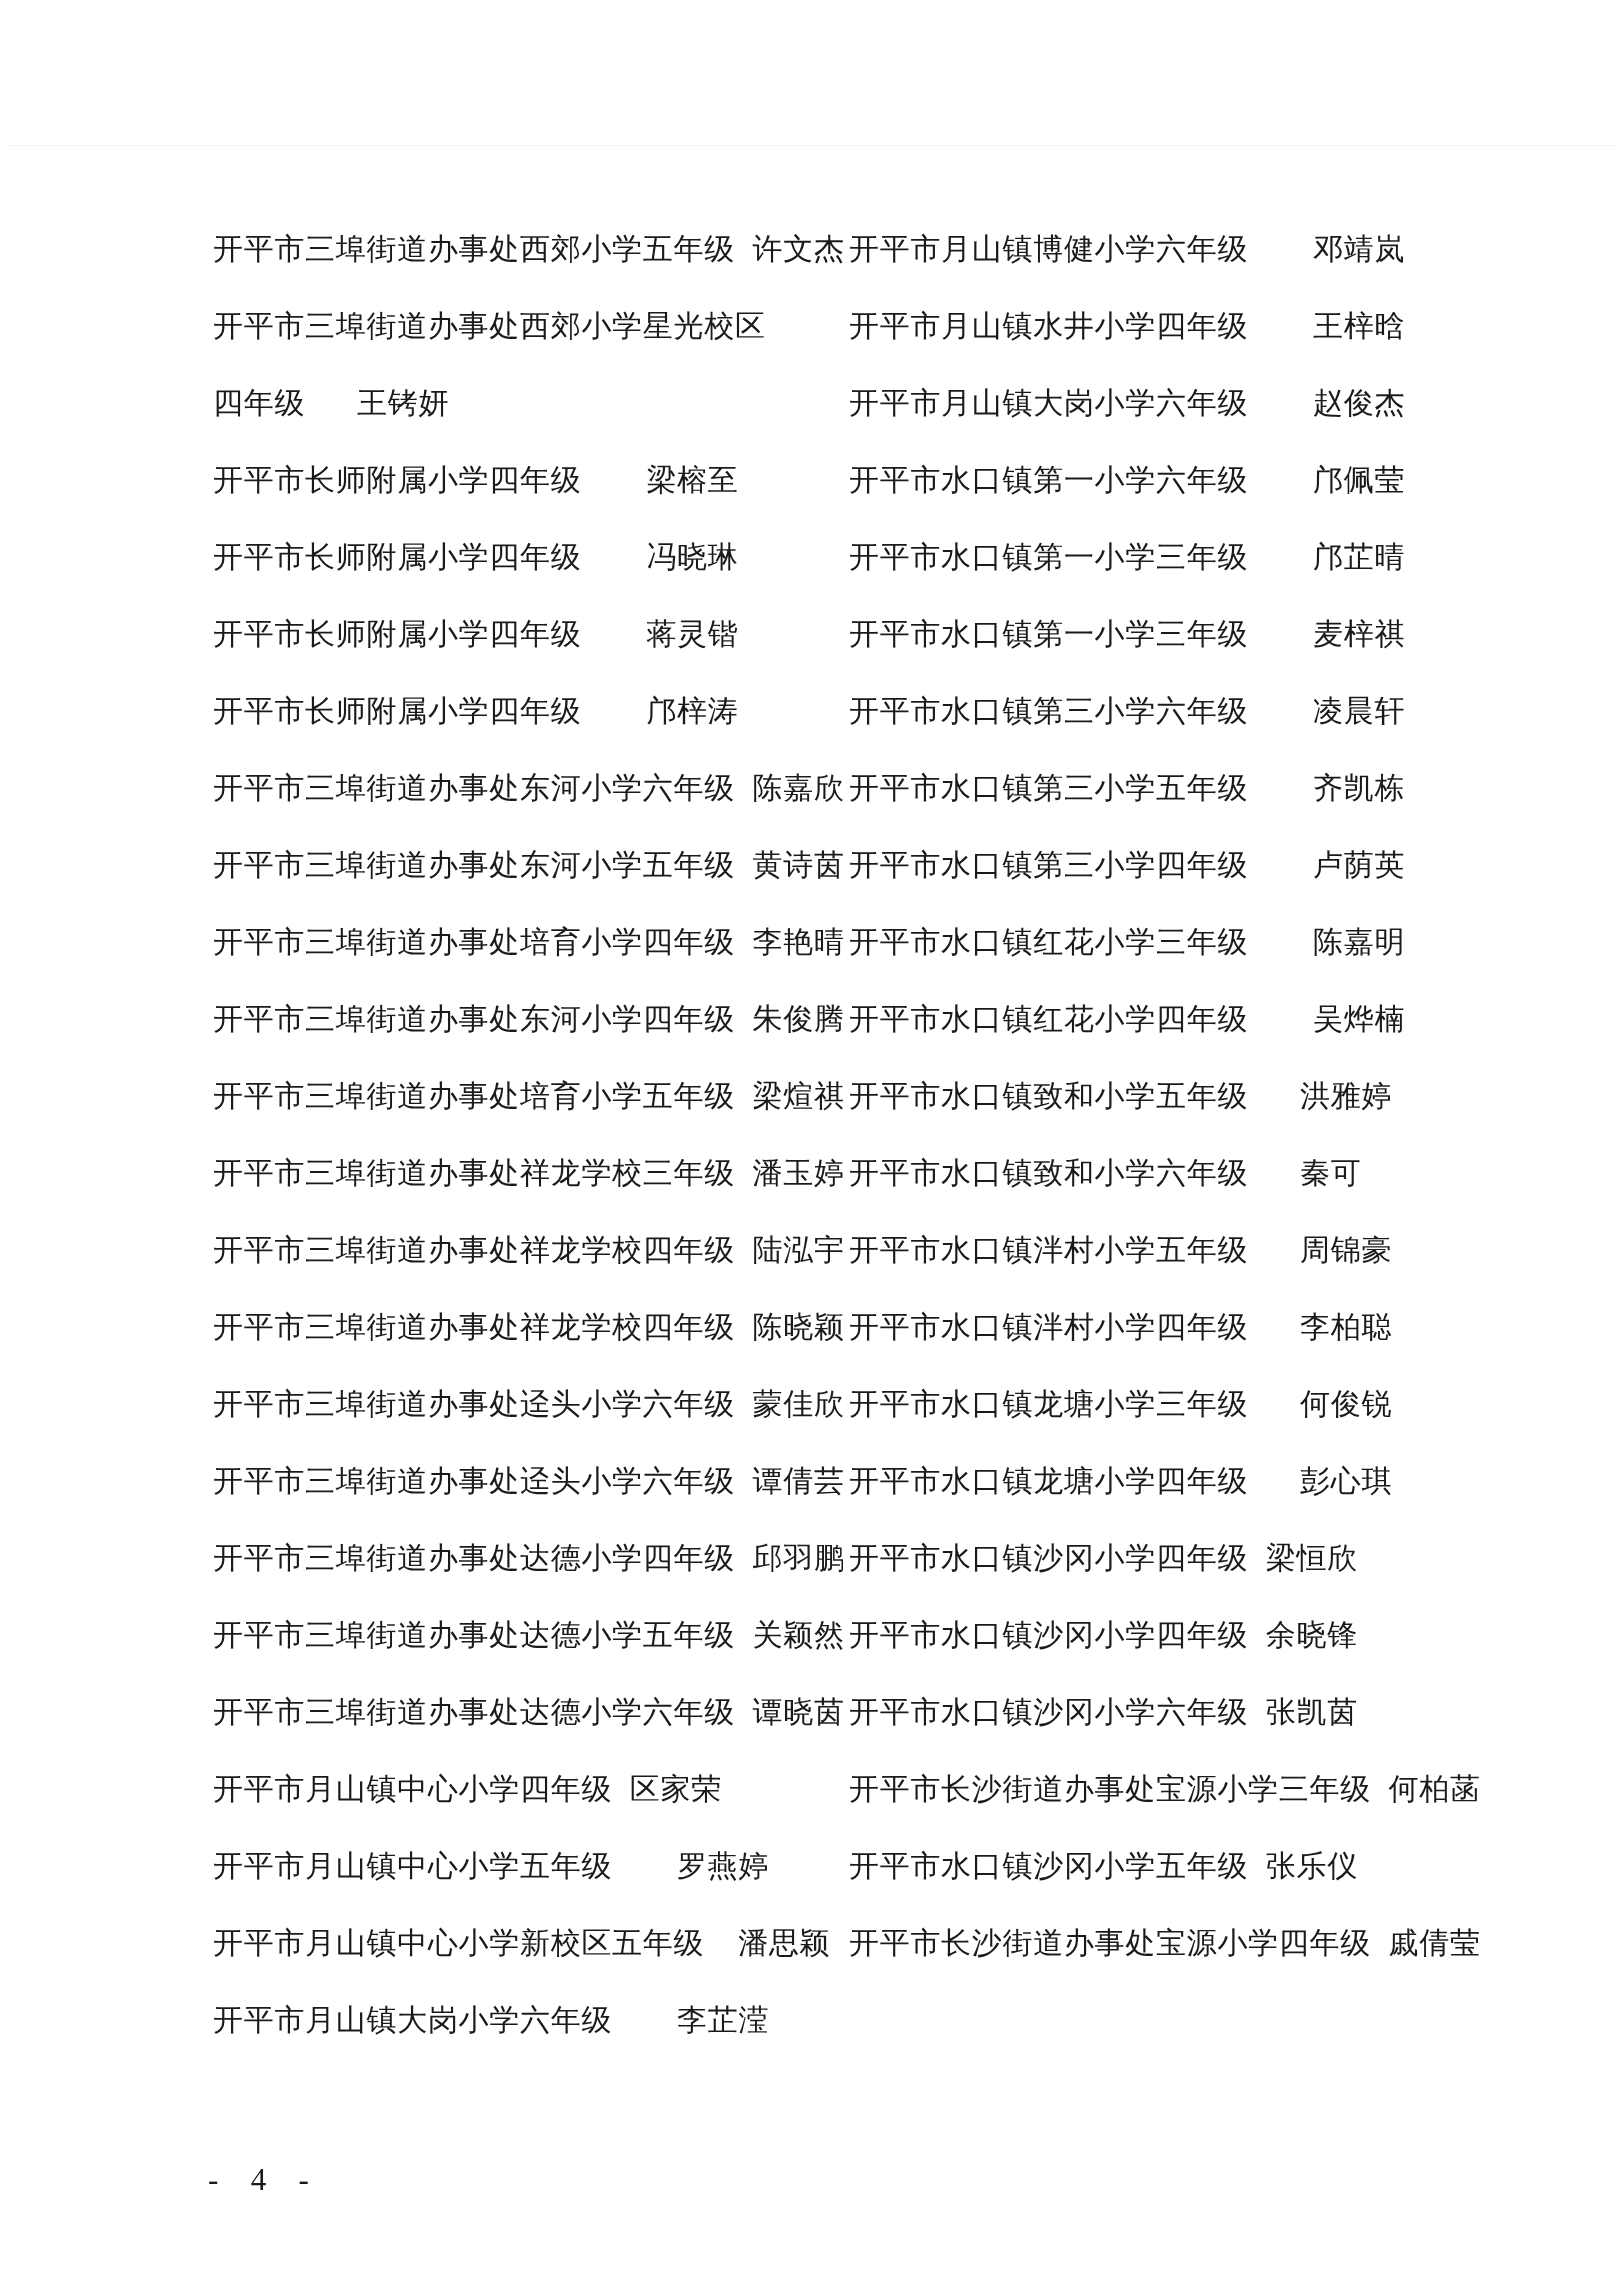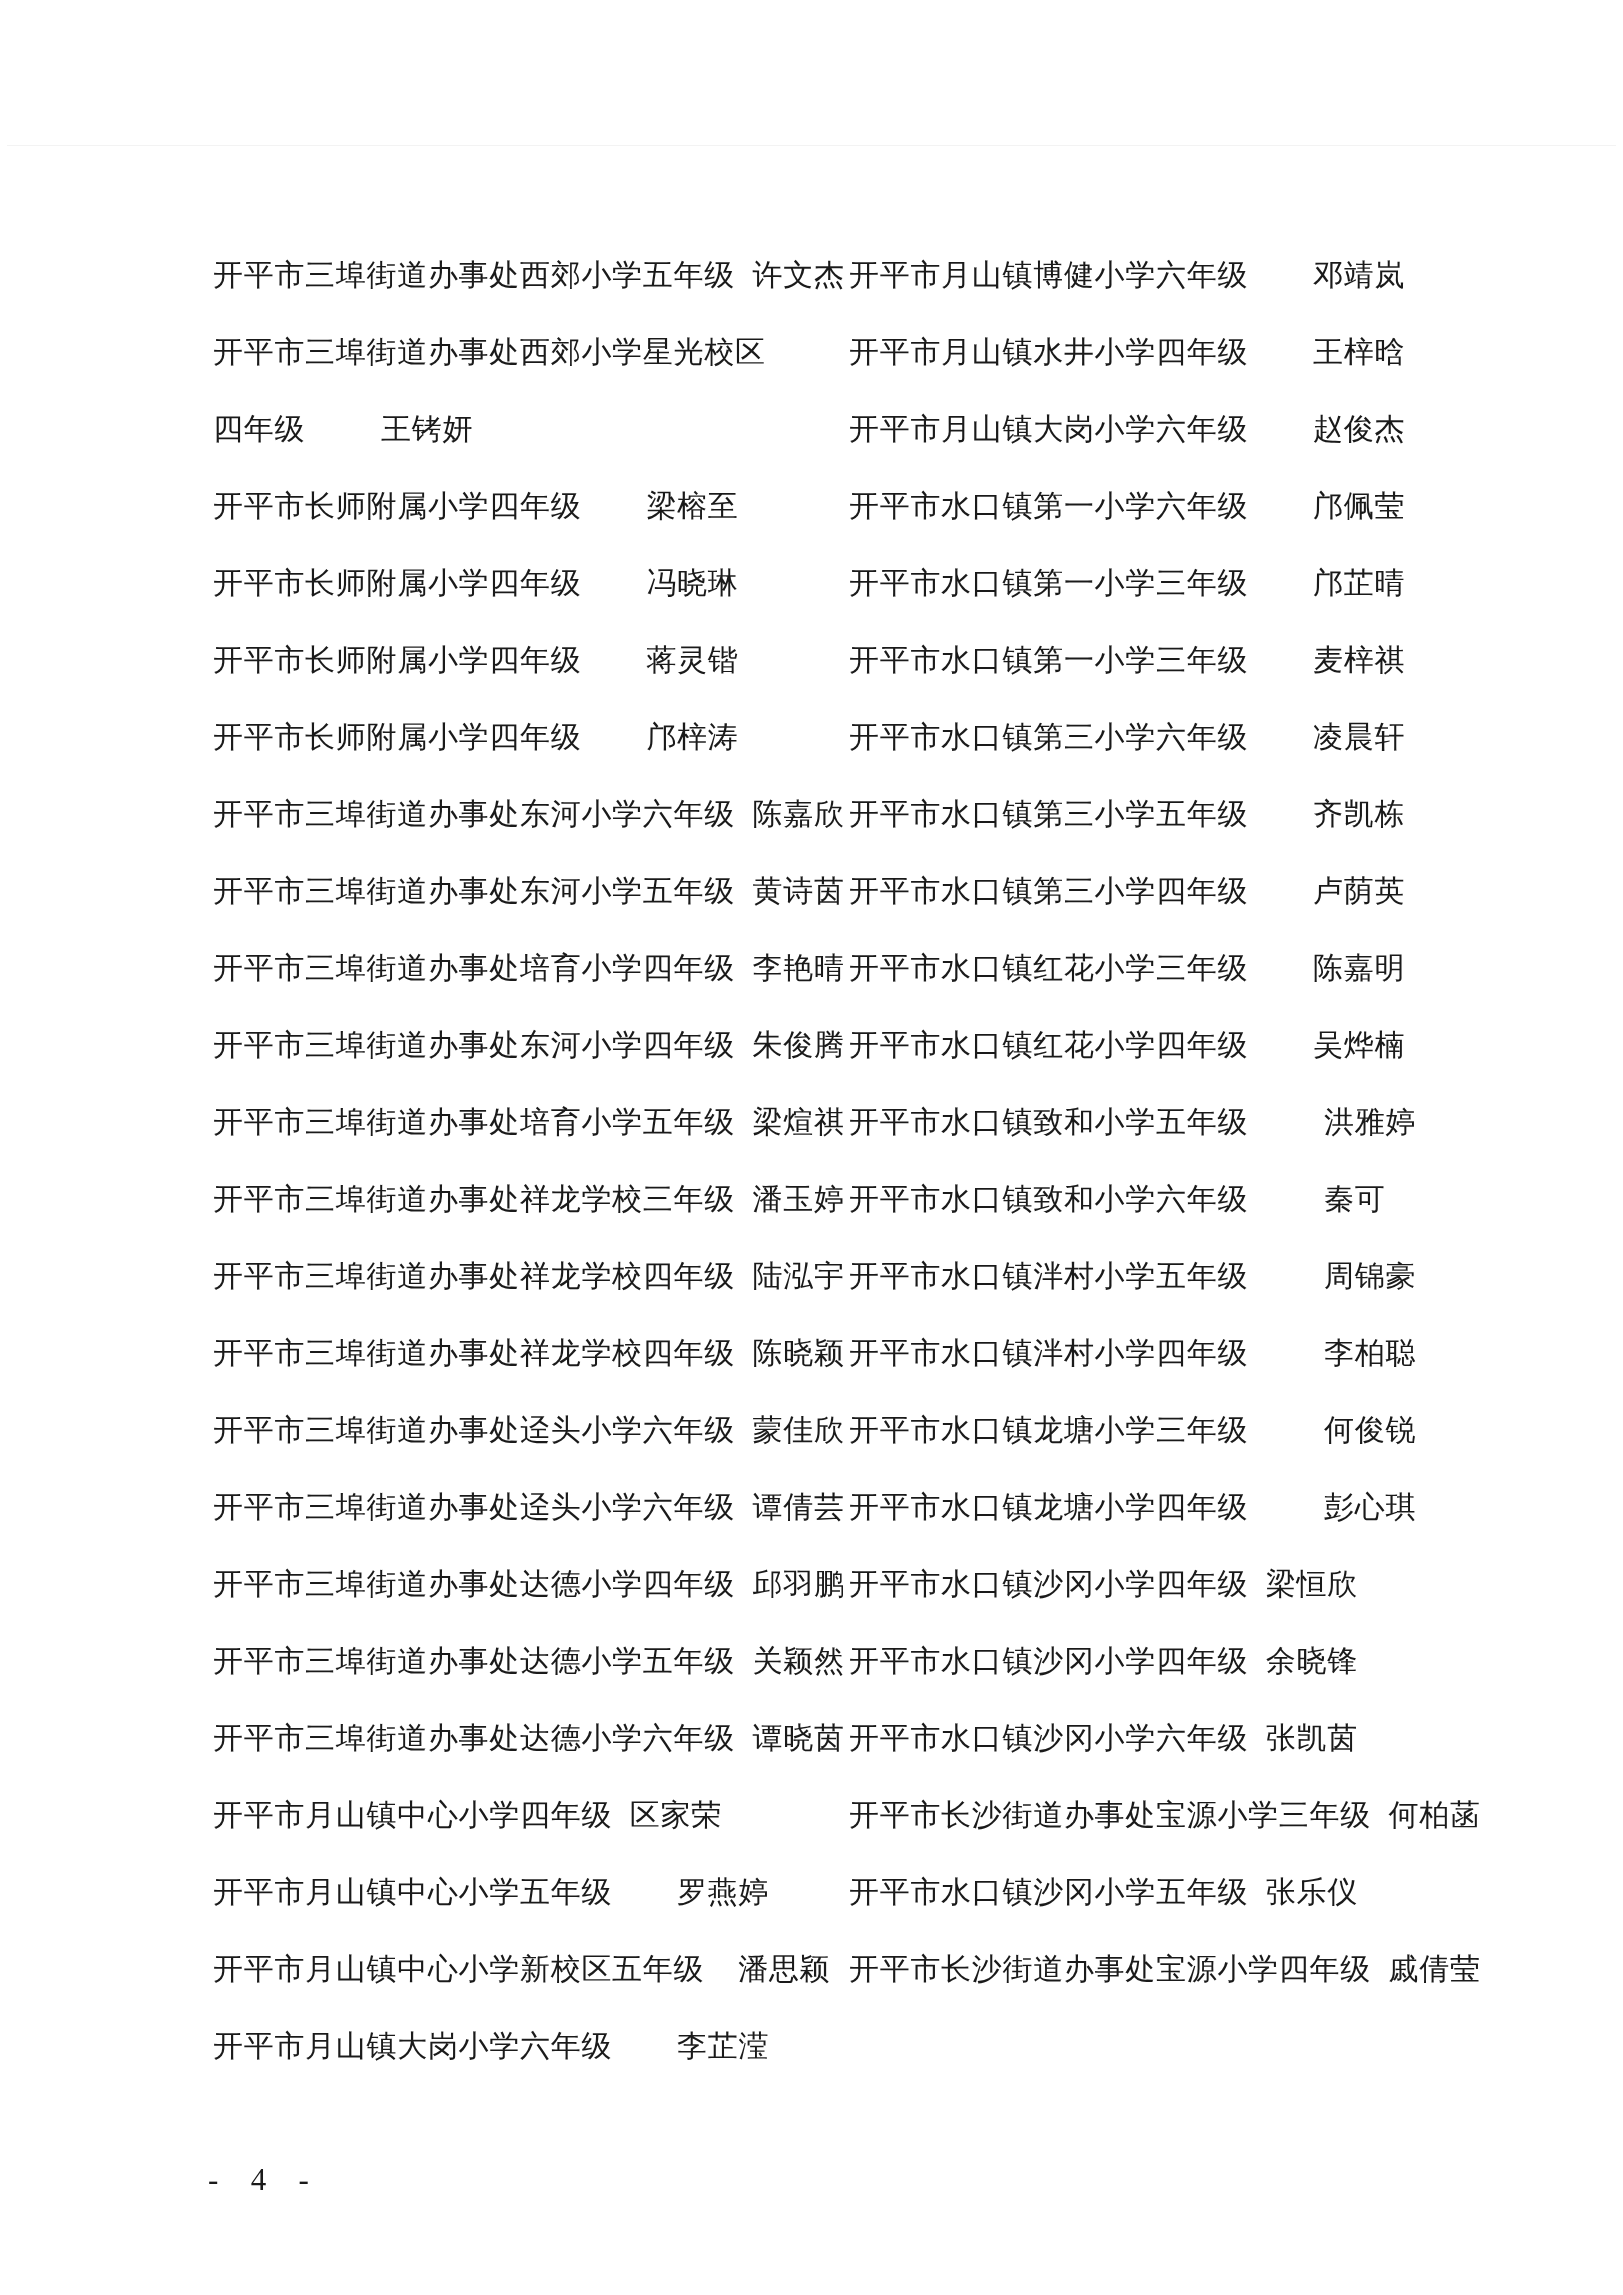--- a/index.html
+++ b/index.html
@@ -18,40 +18,40 @@
     .scan-edge {
       position: absolute;
       left: 6.8px;
       right: 6.8px;
       top: 145px;
       height: 1.4px;
       background: #f3f3f3;
     }
     .column {
       position: absolute;
-      top: 252px;
+      top: 226px;
     }
     .col-left { left: 213px; width: 586px; }
     .col-right { left: 849px; width: 614px; }
     .row {
       height: 77px;
       display: flex;
       align-items: flex-start;
       white-space: nowrap;
       font-size: 30px;
       line-height: 45px;
       letter-spacing: 0.7px;
     }
     .school { display: inline-block; }
     .name { display: inline-block; }
     
     .gap-s { margin-left: 17.7px; }
     .gap-m { margin-left: 34px; }
     .gap-l { margin-left: 65px; }
-    .gap-xxl { margin-left: 76px; }
+    .gap-xxl { margin-left: 52px; }
     .page-number {
       position: absolute;
       left: 208px;
       top: 2162px;
       font-size: 31px;
       font-family: "Liberation Serif", "DejaVu Serif", serif;
       letter-spacing: 12.3px;
     }
   </style>
 </head>

